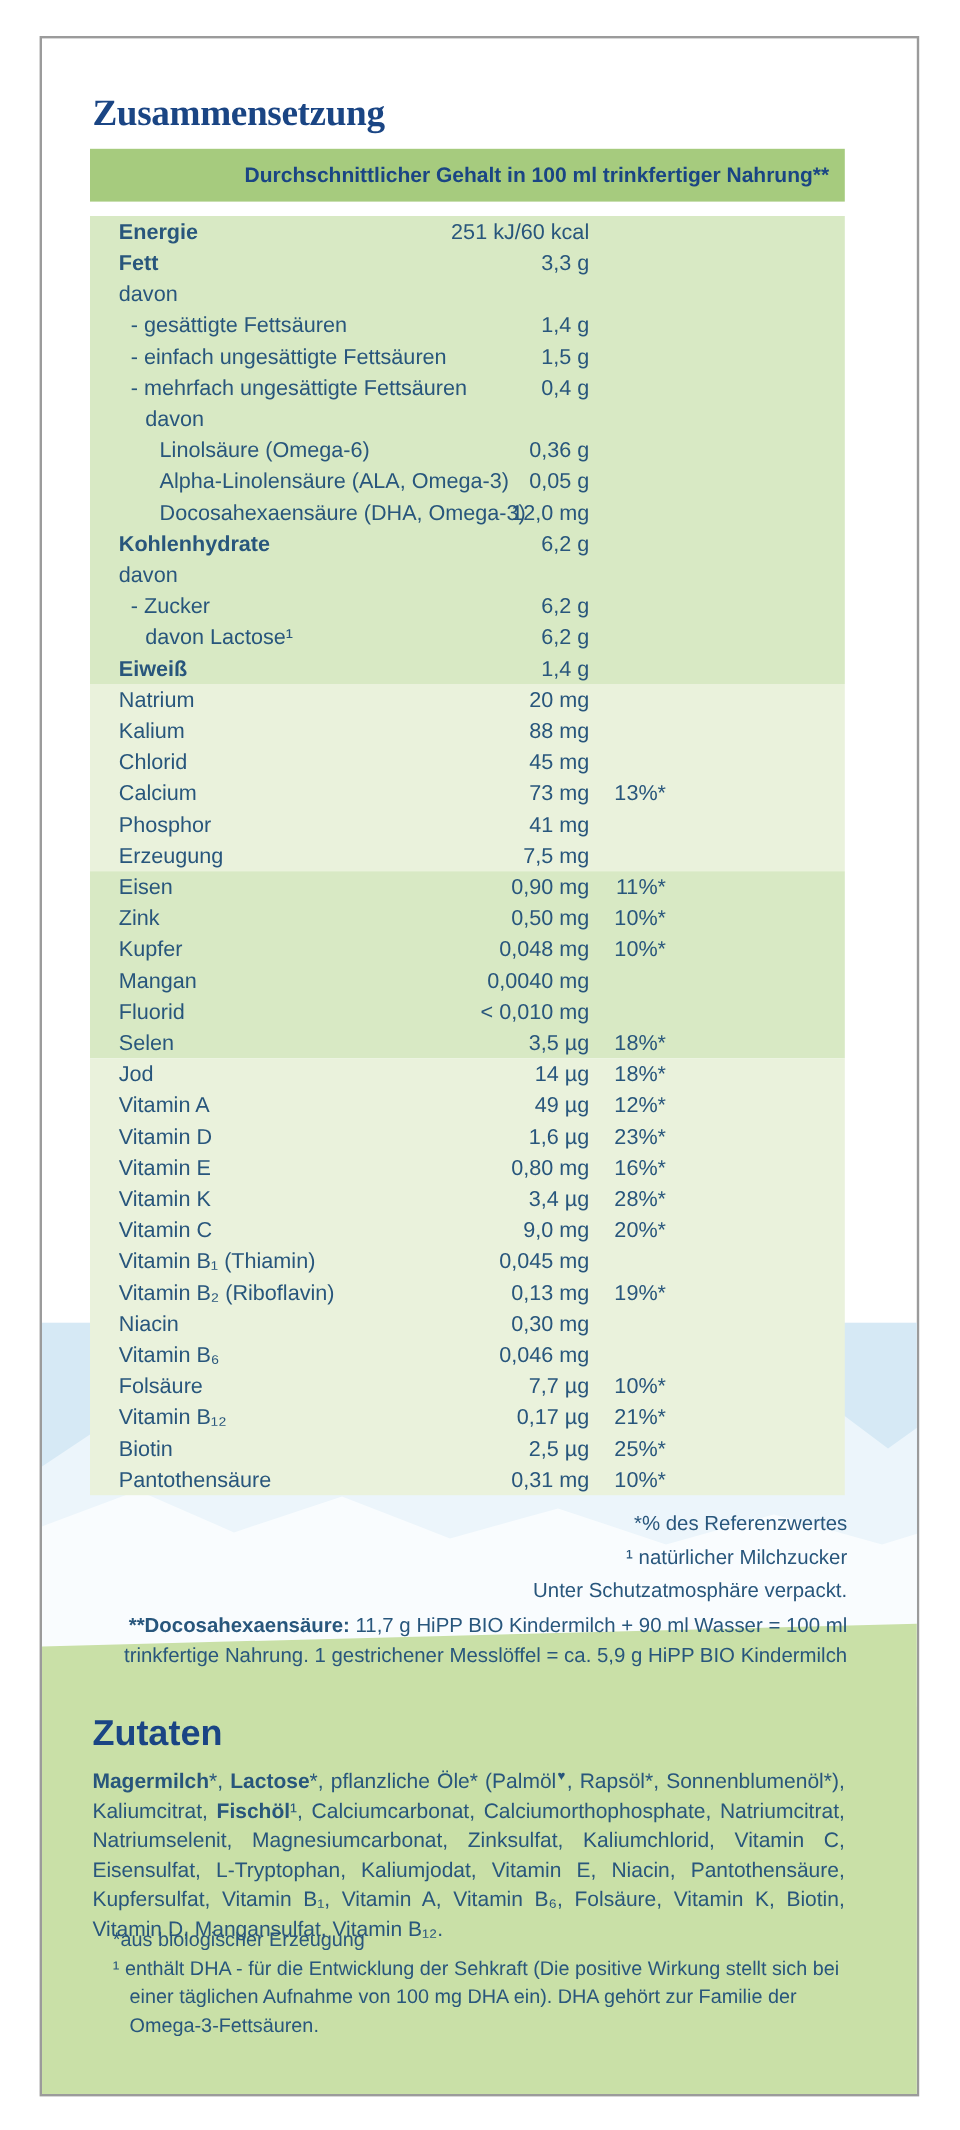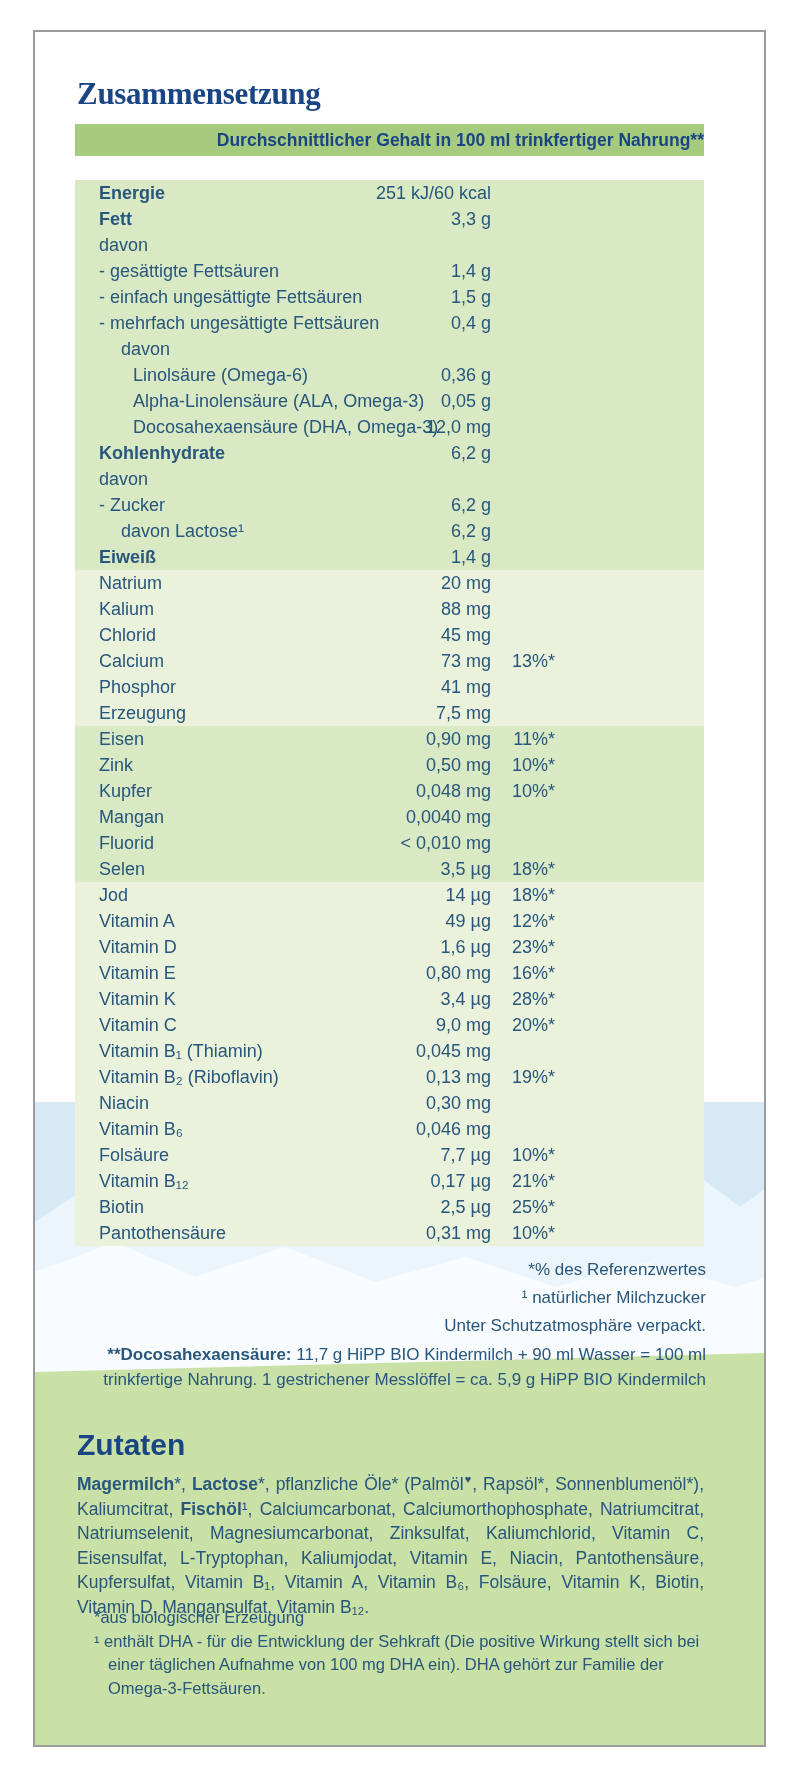--- a/index.html
+++ b/index.html
@@ -14,29 +14,29 @@
     --ingredients-green:#c9e0a7;
     --frame-border:#9b9b9b;
   }
   *{margin:0;padding:0;box-sizing:border-box;}
   html,body{width:800px;height:1775px;background:#fff;
     font-family:"Liberation Sans",sans-serif;-webkit-font-smoothing:antialiased;}
   .frame{position:absolute;left:33px;top:30px;width:733px;height:1717px;
     border:2px solid var(--frame-border);background:#fff;overflow:hidden;color:var(--text-blue);}
   .frame>*{position:absolute;}
   h1.title{left:42px;top:44px;font-size:31px;font-weight:bold;color:var(--heading-navy);letter-spacing:-0.3px;font-family:Liberation Serif, serif;}
-  .thead{left:40px;top:92px;width:629px;height:32px;background:var(--header-bar-green);
-    display:flex;align-items:center;justify-content:flex-end;}
+  .thead{left:40px;top:92px;width:629px;height:44px;background:var(--header-bar-green);
+    display:flex;align-items:center;justify-content:flex-end;padding-right:13px;}
   .thead span{font-size:17.5px;font-weight:bold;color:var(--heading-navy);}
   .ntable{left:40px;top:148px;width:629px;}
   .band.dark{background:var(--band-green-dark);}
   .band.light{background:var(--band-green-light);}
   .row{position:relative;height:26px;line-height:26px;font-size:18px;text-decoration:underline;}
   .lbl{position:absolute;left:0;white-space:nowrap;}
-  .ind0{padding-left:24px;}.ind1{padding-left:24px;}.ind2{padding-left:46px;}.ind3{padding-left:58px;}
+  .ind0{padding-left:24px;}.ind1{padding-left:34px;}.ind2{padding-left:46px;}.ind3{padding-left:58px;}
   .val{position:absolute;left:240px;width:176px;text-align:right;white-space:nowrap;}
   .pct{position:absolute;left:416px;width:64px;text-align:right;white-space:nowrap;}
   .b{font-weight:bold;}
   .scene{left:0;top:1070px;width:733px;height:647px;}
   .scene svg{display:block;width:733px;height:647px;}
   .sky{fill:var(--sky-blue);} .ridge1{fill:var(--mountain-light);} .ridge2{fill:var(--mountain-lighter);}
   .greenland{fill:var(--ingredients-green);}
   .notes{left:42px;top:1224px;width:629px;font-size:17px;line-height:28px;text-align:right;}
   .notes .std{margin-top:3px;line-height:24.5px;}
   .notes .std b{font-weight:bold;}

